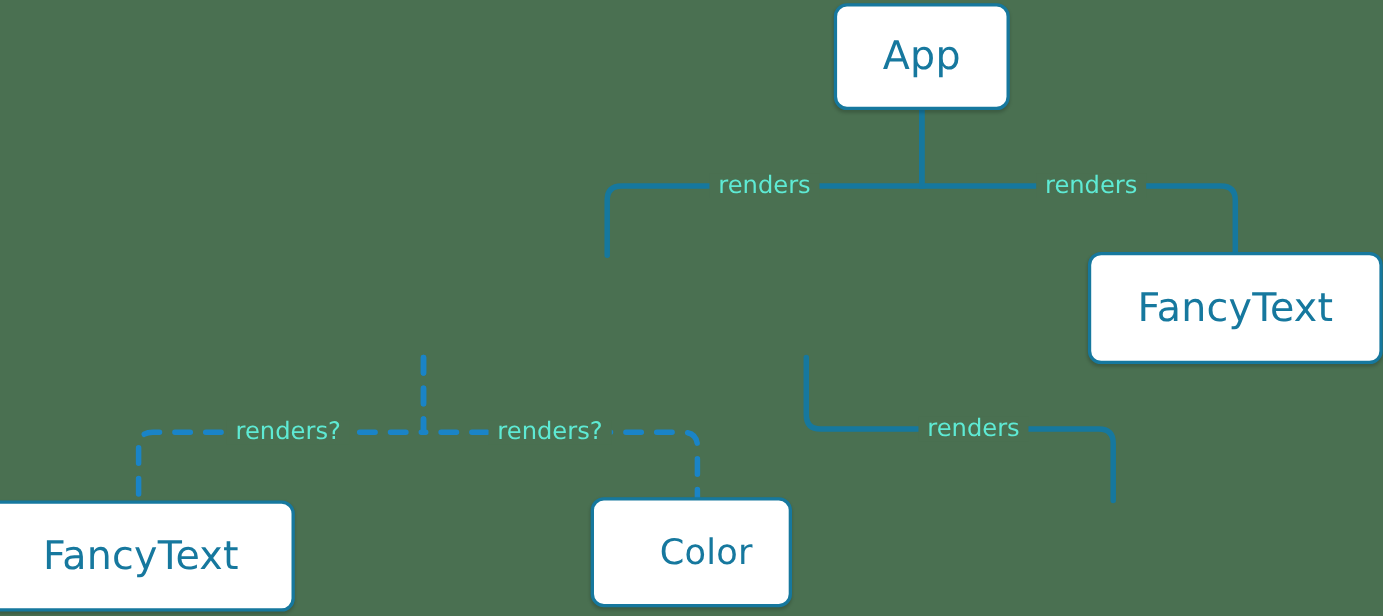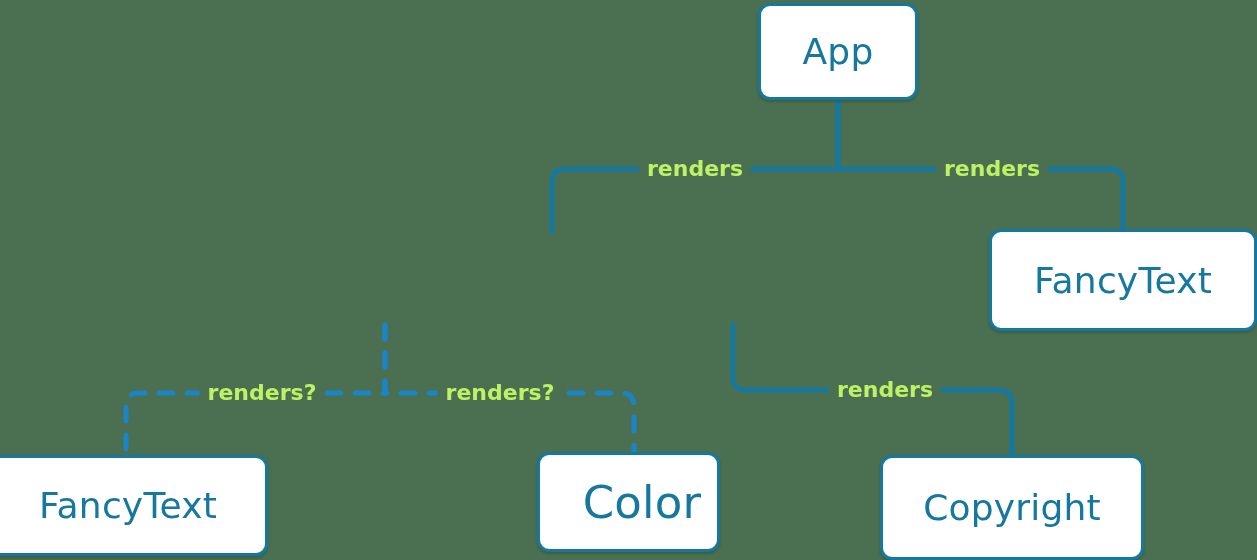--- a/index.html
+++ b/index.html
@@ -39,23 +39,23 @@
     font-weight: 400;
     letter-spacing: 0.2px;
     box-shadow: 0 2px 3px rgba(0,0,0,0.18);
     z-index: 2;
   }
   .node-label {
     white-space: nowrap;
   }
   .edge-label {
     position: absolute;
-    color: #bef264;
+    color: #5eead4;
     font-family: "DejaVu Sans", sans-serif;
-    font-weight: 700;
+    font-weight: 400;
     white-space: nowrap;
     z-index: 3;
     background: #4a7051;
     padding: 0 8px;
     line-height: 1;
   }
 </style>
 </head>
 <body>
 
@@ -80,27 +80,24 @@
 
 
   <div class="node" style="left:989px; top:229px; width:268px; height:102px; font-size:36px;">
     <span class="node-label">FancyText</span>
   </div>
 
   <div class="node" style="left:-12px; top:455px; width:280px; height:101px; font-size:36px;">
     <span class="node-label">FancyText</span>
   </div>
 
-  <div class="node" style="left:537px; top:452px; width:183px; height:100px; font-size:45px;padding-left:27px;">
+  <div class="node" style="left:537px; top:452px; width:183px; height:100px; font-size:32px;padding-left:27px;">
     <span class="node-label">Color</span>
   </div>
 
-  <div class="node" style="left:880px; top:455px; width:264px; height:105px; font-size:36px;">
-    <span class="node-label">Copyright</span>
-  </div>
 
   <div class="edge-label" style="left:695px; top:158px; font-size:22px; transform:translateX(-50%);">renders</div>
 
   <div class="edge-label" style="left:992px; top:158px; font-size:22px; transform:translateX(-50%);">renders</div>
 
   <div class="edge-label" style="left:262px; top:382px; font-size:22px; transform:translateX(-50%);">renders?</div>
 
   <div class="edge-label" style="left:500px; top:382px; font-size:22px; transform:translateX(-50%);">renders?</div>
 
   <div class="edge-label" style="left:885px; top:379px; font-size:22px; transform:translateX(-50%);">renders</div>

